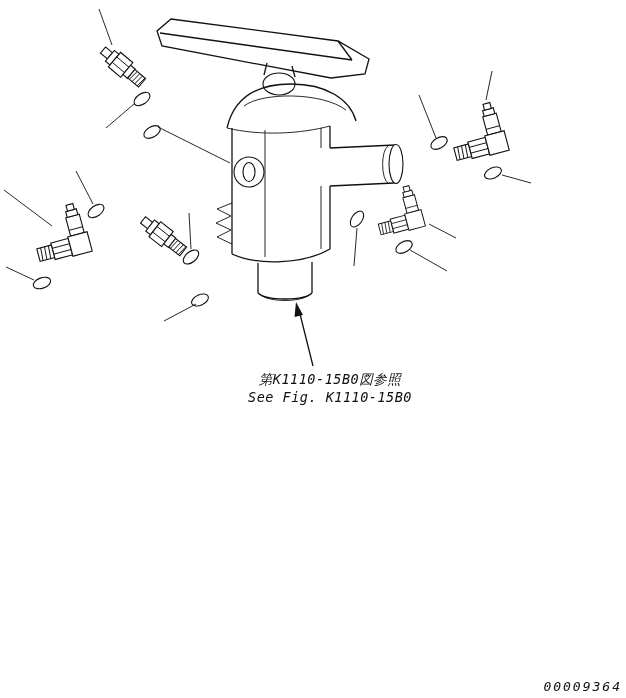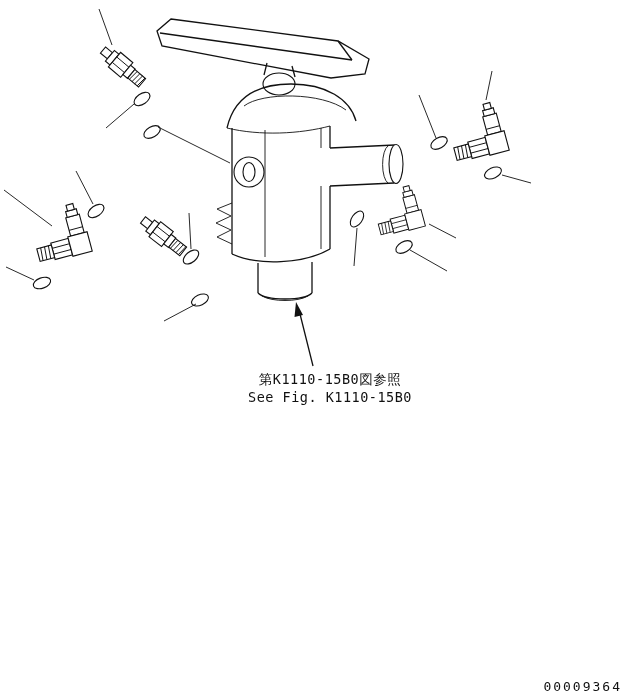--- a/index.html
+++ b/index.html
@@ -2,20 +2,21 @@
 <html><head>
 <meta charset="utf-8">
 <style>
   html,body{margin:0;padding:0;background:#fff;}
   .canvas{
     position:relative;
     width:626px;height:698px;
     background:#ffffff;
     overflow:hidden;
     font-family:"DejaVu Sans Mono", monospace;
+    font-style:italic;
   }
   svg{position:absolute;left:0;top:0;}
   svg .outline{fill:#ffffff;stroke:#111;stroke-width:1.3;}
   svg .openline{fill:none;stroke:#111;stroke-width:1.3;}
   svg .thin{fill:none;stroke:#111;stroke-width:0.9;}
   svg .detail{fill:#ffffff;stroke:#111;stroke-width:1.1;}
   svg .oring{fill:none;stroke:#111;stroke-width:1.1;}
   svg text{fill:#111;font-family:"DejaVu Sans Mono", monospace;}
   .caption-txt{font-size:13.5px;letter-spacing:0.5px;}
   .partnum-txt{font-size:13px;letter-spacing:2px;}

